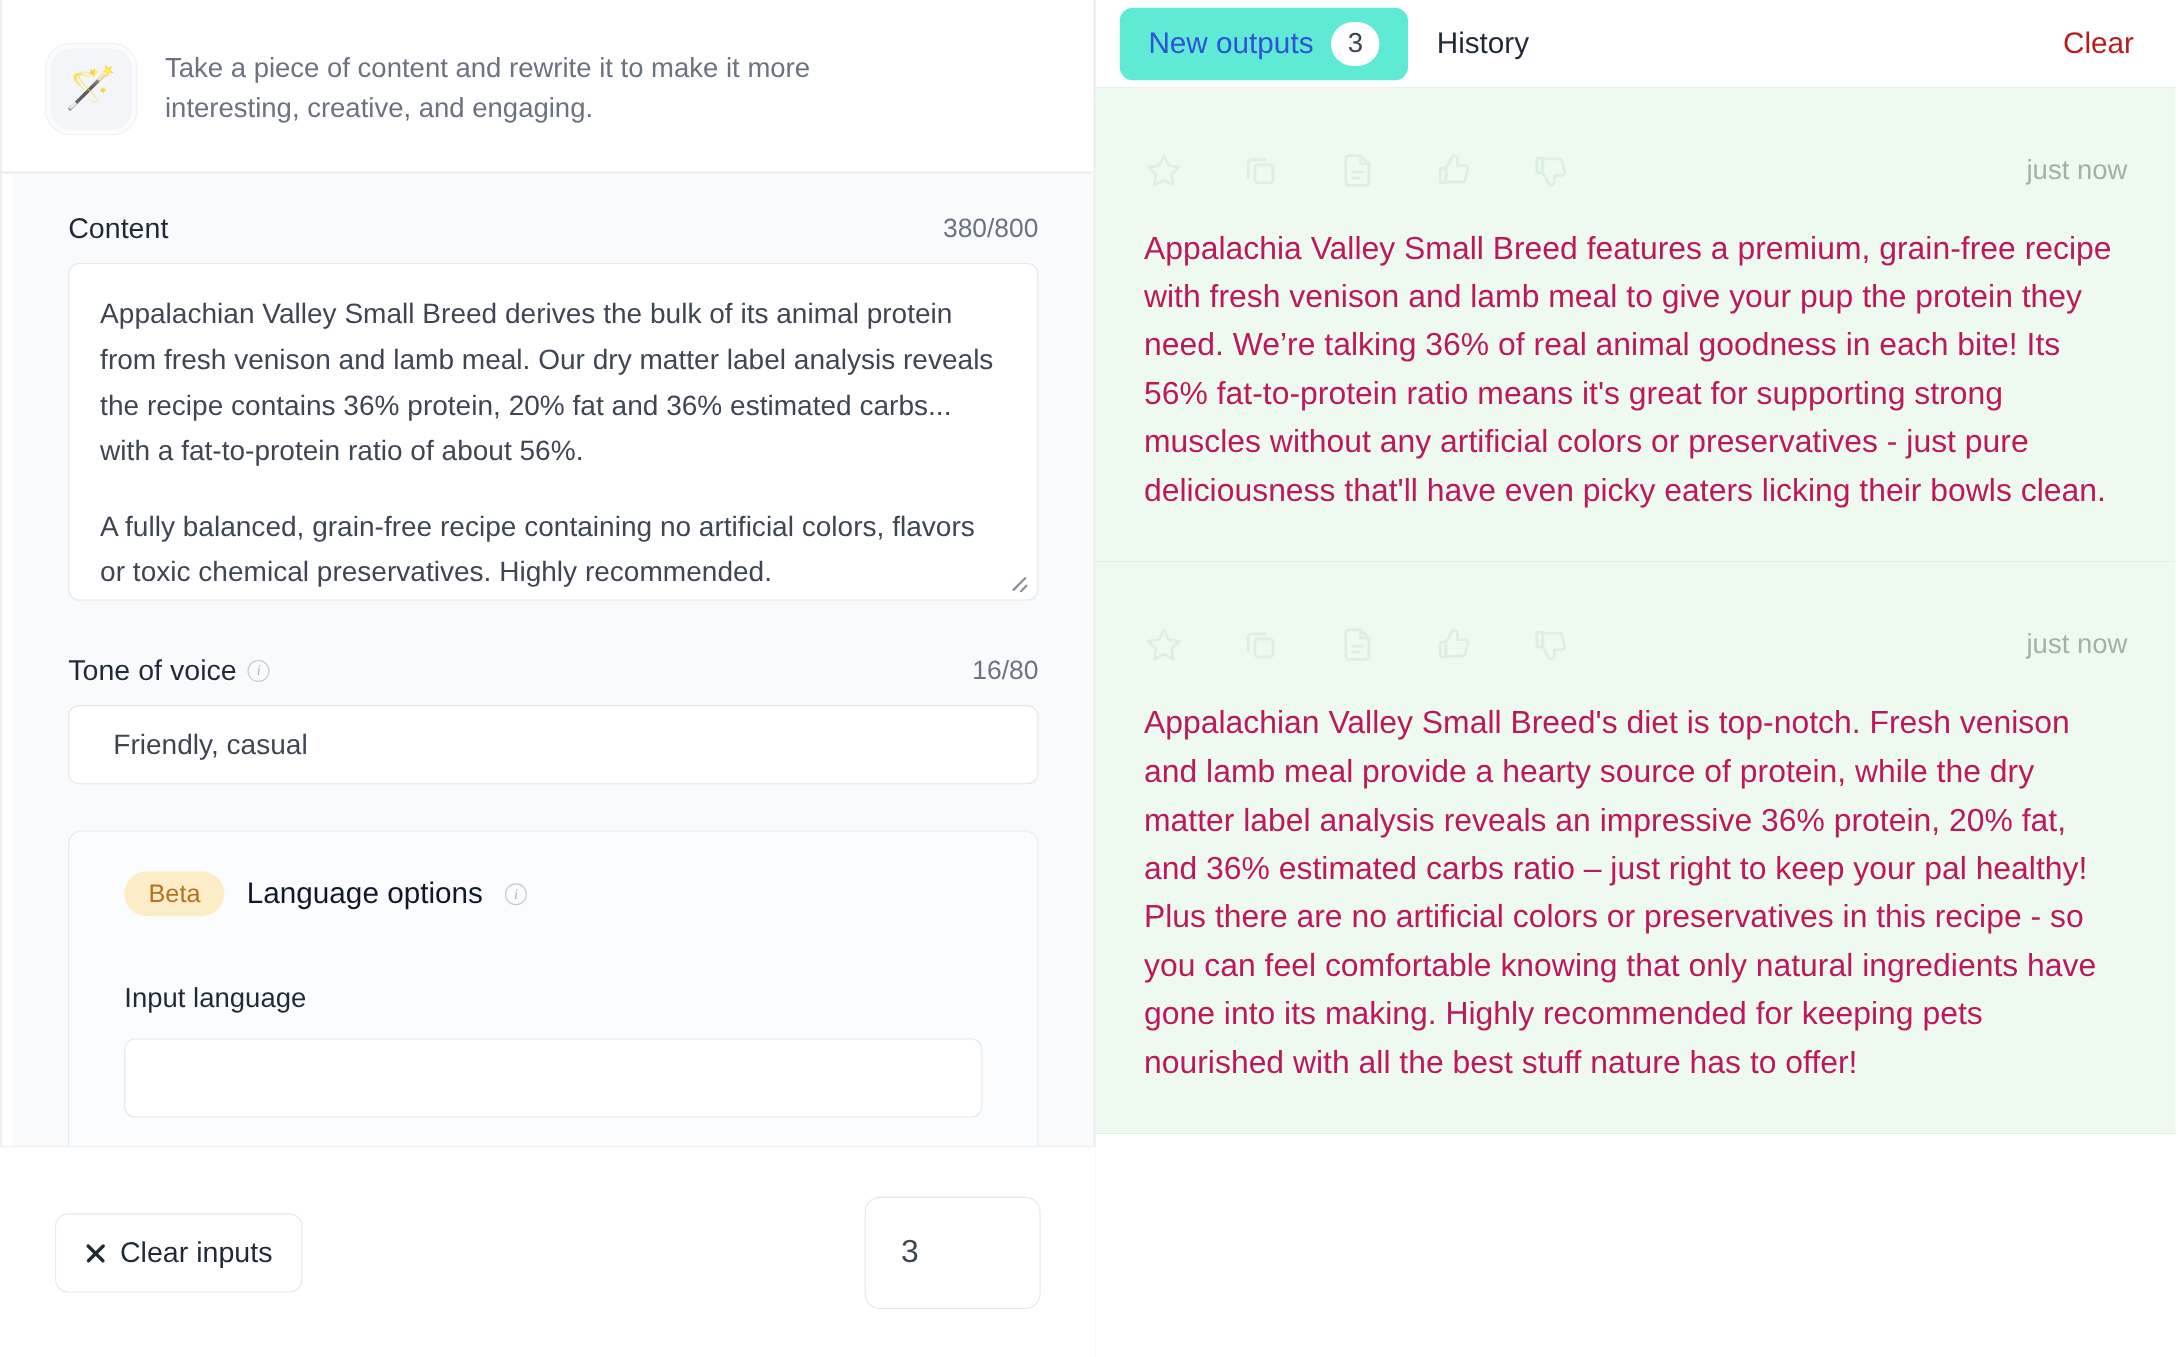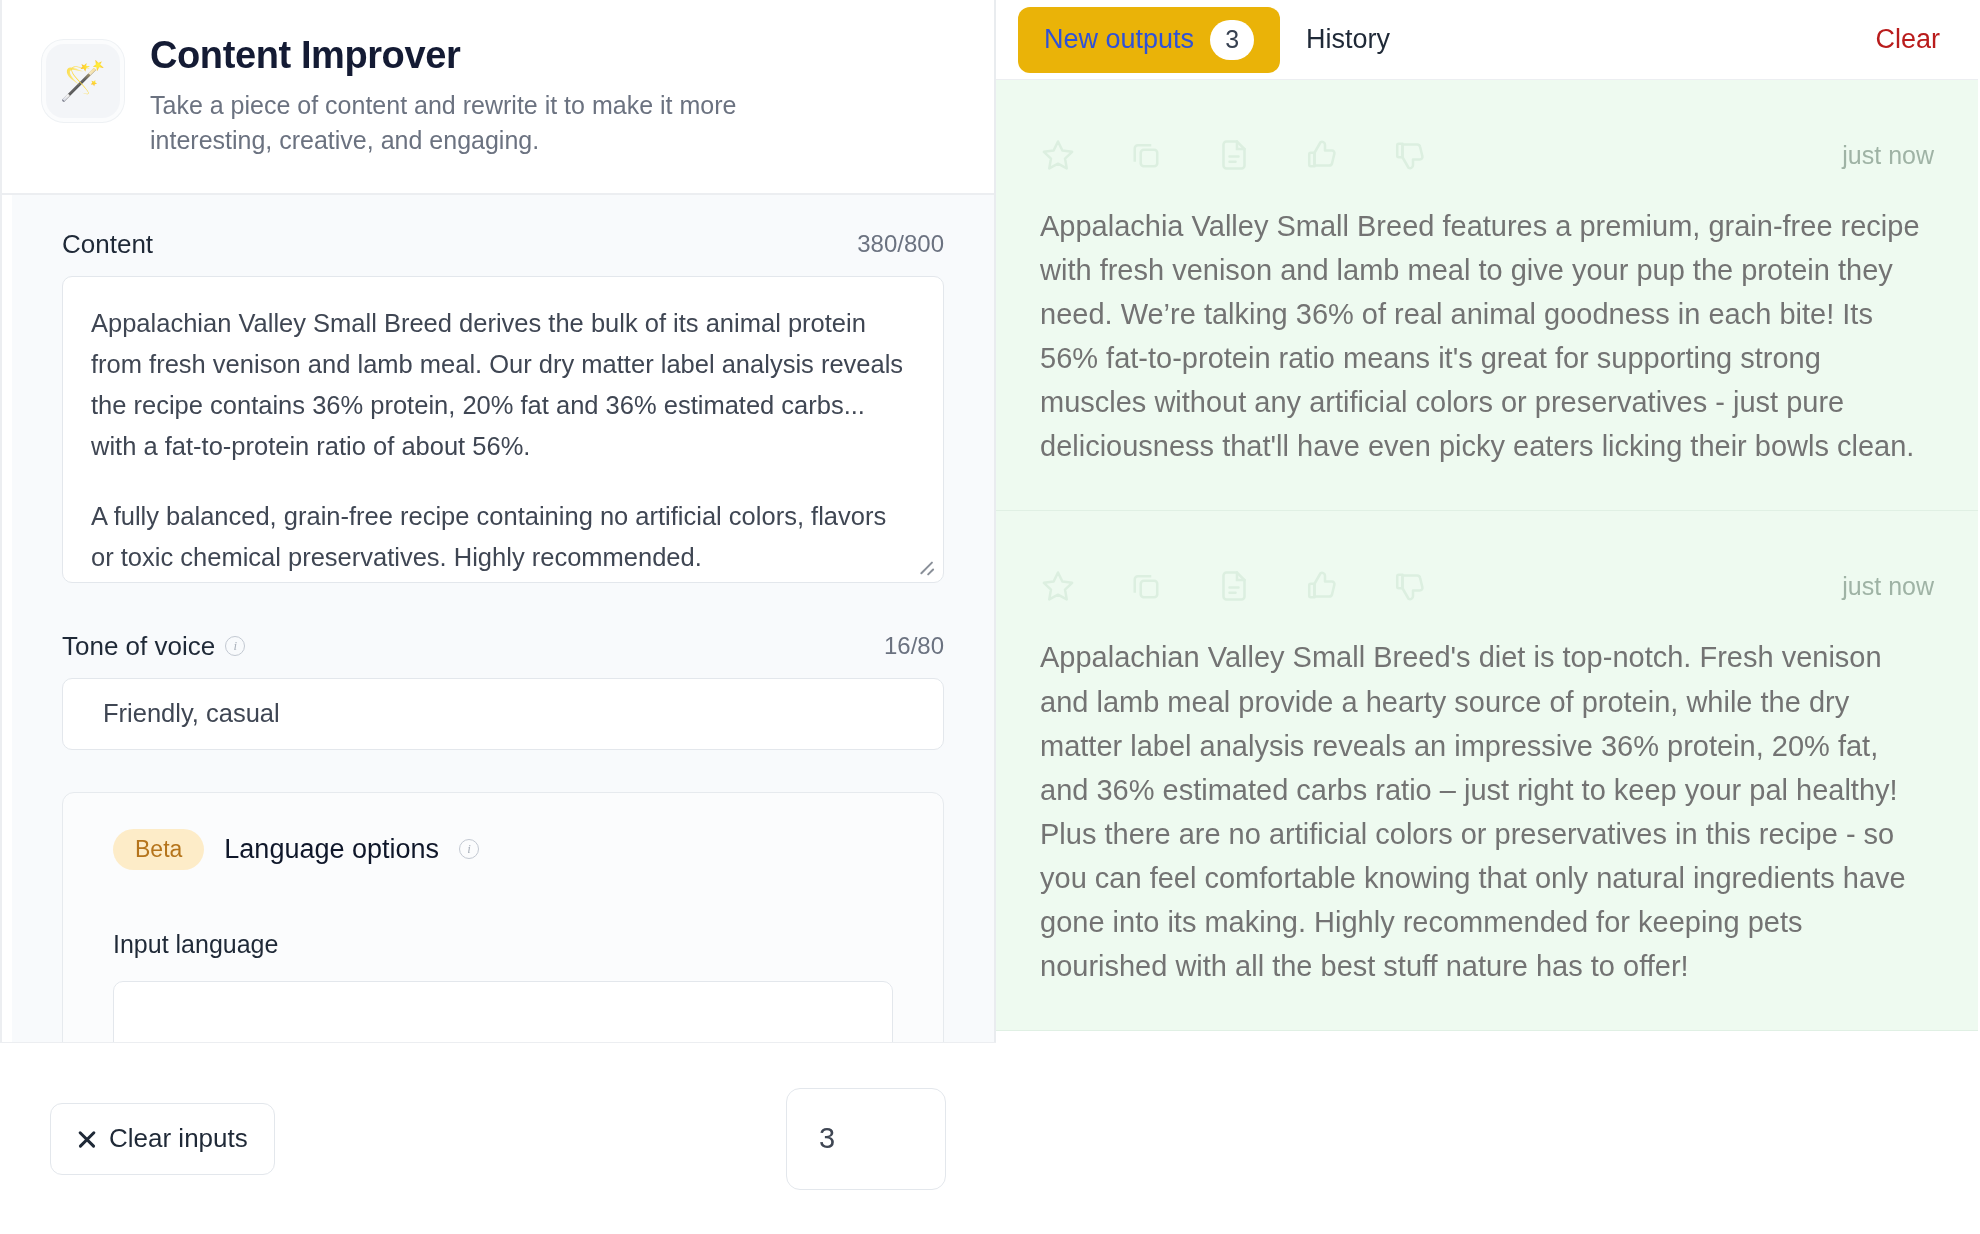--- a/index.html
+++ b/index.html
@@ -207,21 +207,21 @@
     background: #ffffff;
     border-bottom: 1.6px solid #eceef1;
   }
   .tab {
     display: flex; align-items: center; gap: 16px;
     font-size: 27px;
     padding: 13px 26px;
     border-radius: 12px;
     cursor: pointer;
   }
-  .tab.active { background: #eab308; color: #2f52d8; }
+  .tab.active { background: #5eead4; color: #2f52d8; }
   .tab.inactive { color: #1f2937; }
   .tab-badge {
     background: #ffffff;
     border-radius: 999px;
     min-width: 44px; height: 40px;
     display: flex; align-items: center; justify-content: center;
     font-size: 25px; color: #374151;
     padding: 0 12px;
   }
   .clear-link {
@@ -241,35 +241,34 @@
     height: 46px;
   }
   .act-icon { width: 36px; height: 36px; cursor: pointer; display: block; }
   .act-icon svg { display: block; }
   .ts {
     margin-left: auto;
     font-size: 25px; color: #9fb3a5;
   }
   .out-text {
     margin-top: 26px;
-    font-size: 29px; color: #737373; line-height: 1.52;
+    font-size: 29px; color: #be185d; line-height: 1.52;
   }
 </style>
 </head>
 <body>
 
 <div class="app">
 
   <div class="left-panel">
     <div class="left-edge-rule"></div>
 
     <div class="tool-header">
       <div class="tool-icon-wrap">🪄</div>
       <div>
-        <div class="tool-title">Content Improver</div>
         <div class="tool-desc">Take a piece of content and rewrite it to make it more interesting, creative, and engaging.</div>
       </div>
     </div>
 
     <div class="form-scroll">
 
       <div class="field-row">
         <div class="field-label">Content</div>
         <div class="counter">380/800</div>
       </div>

